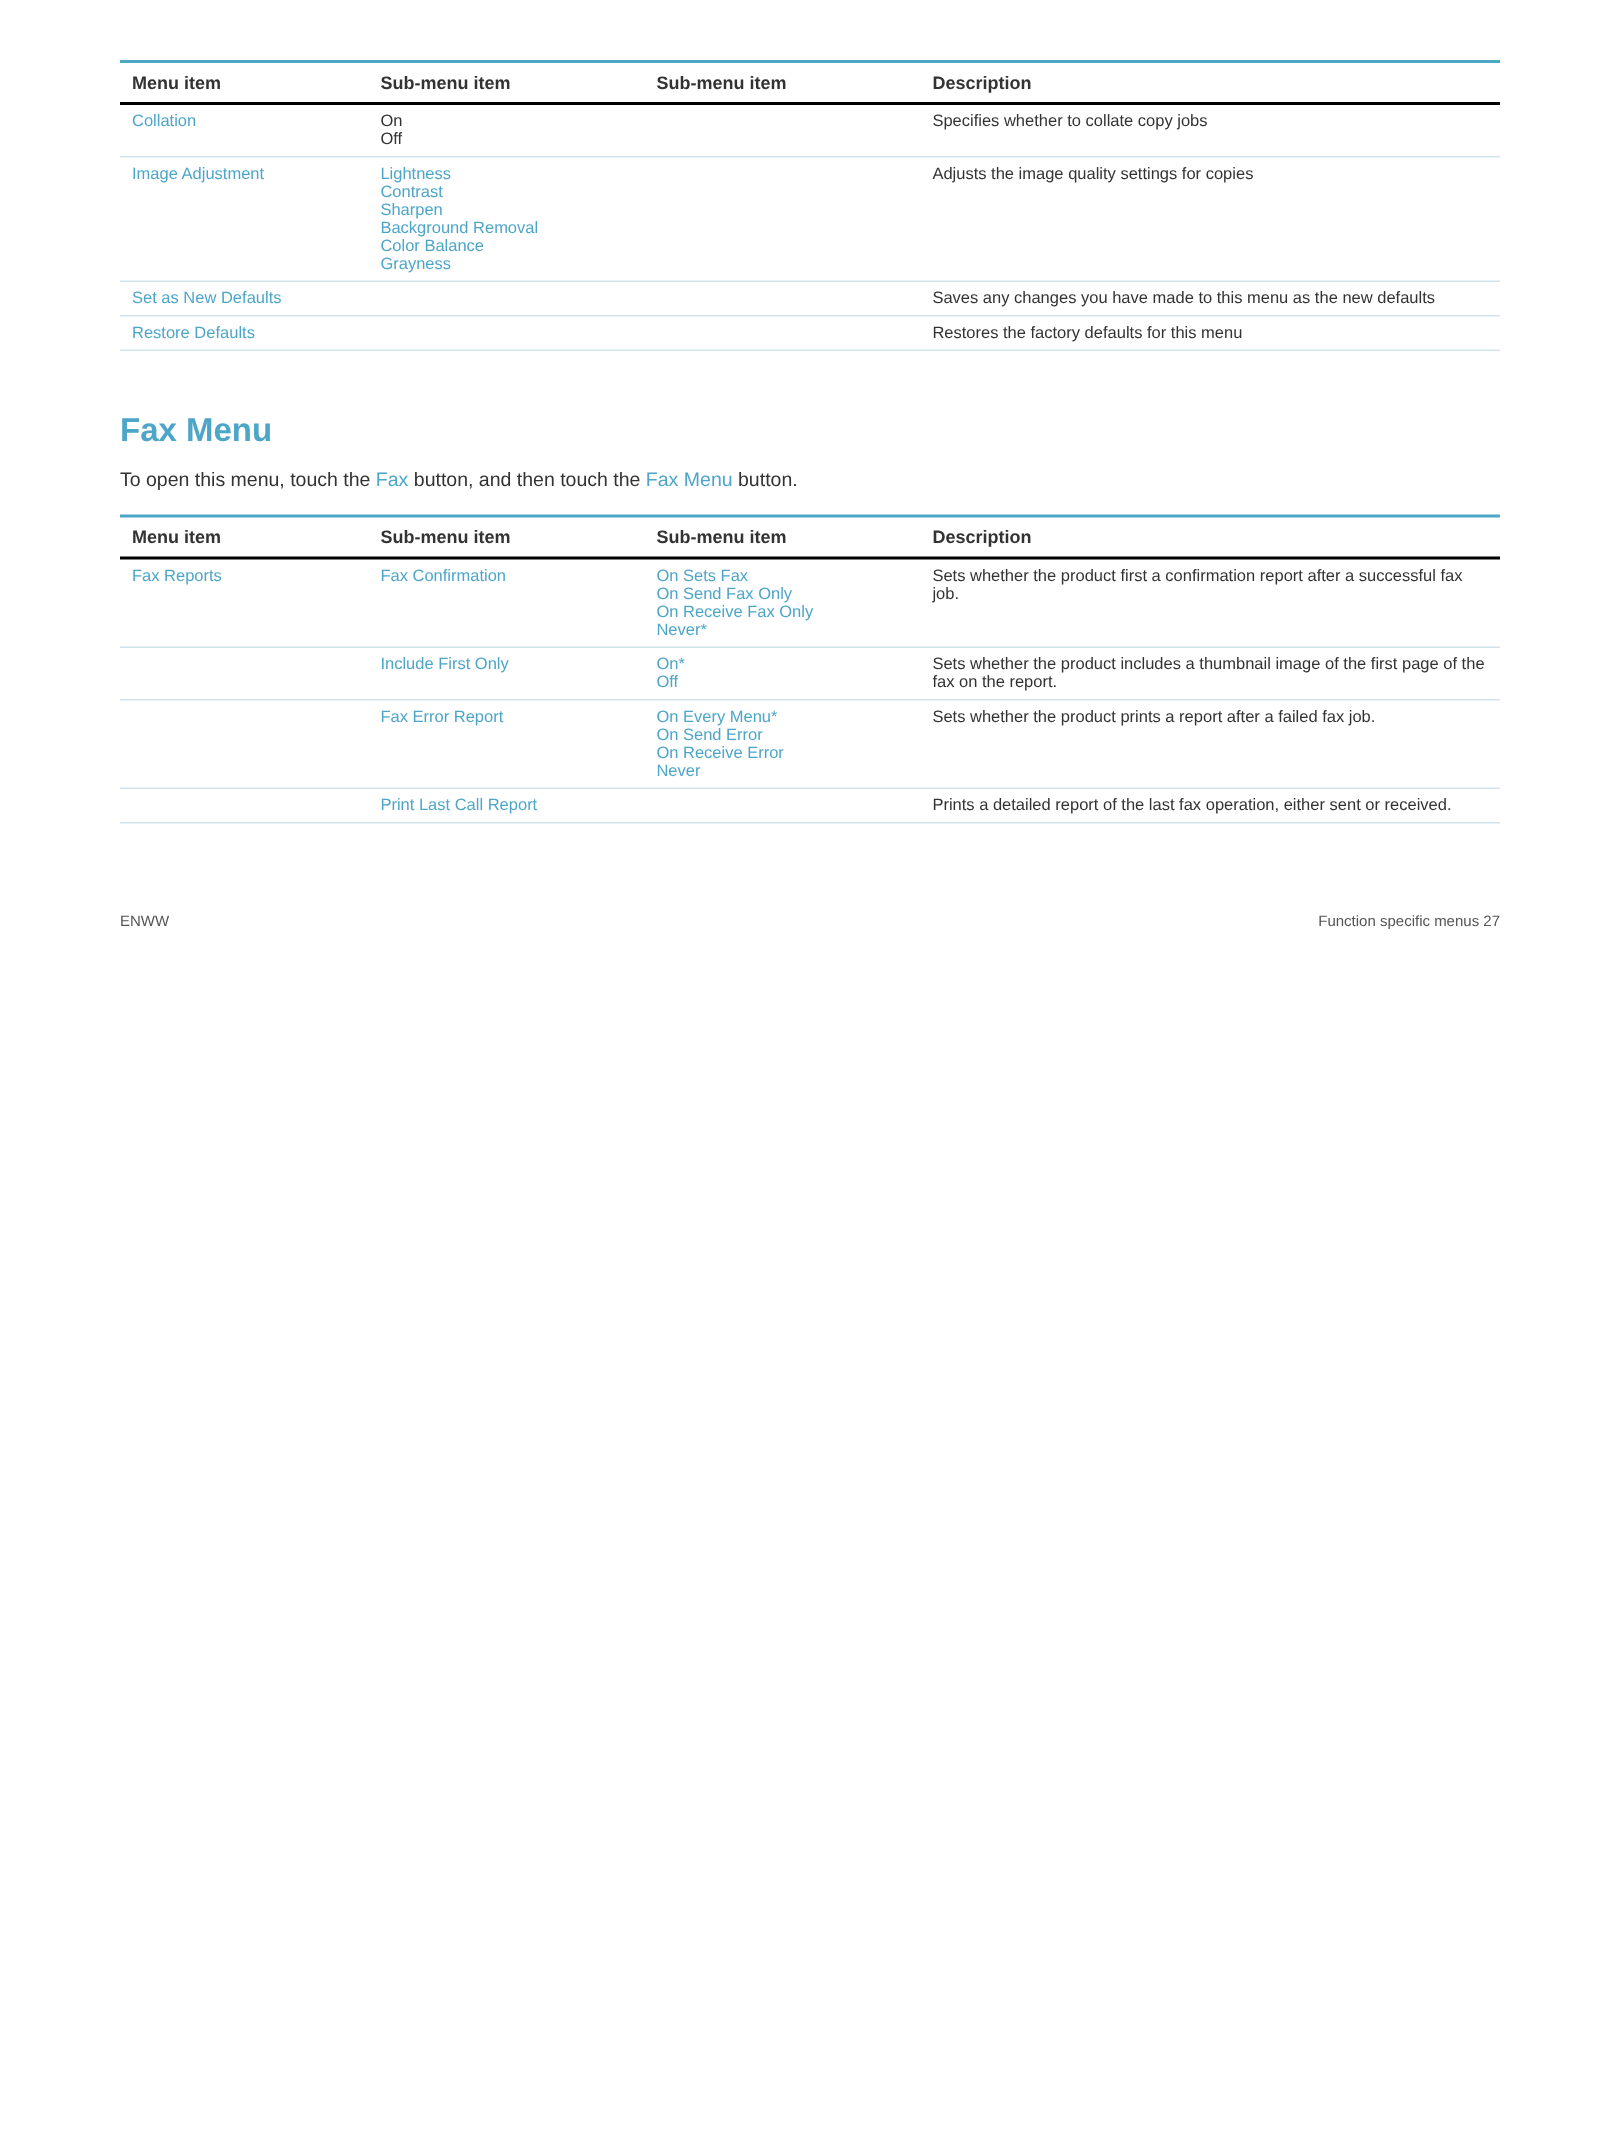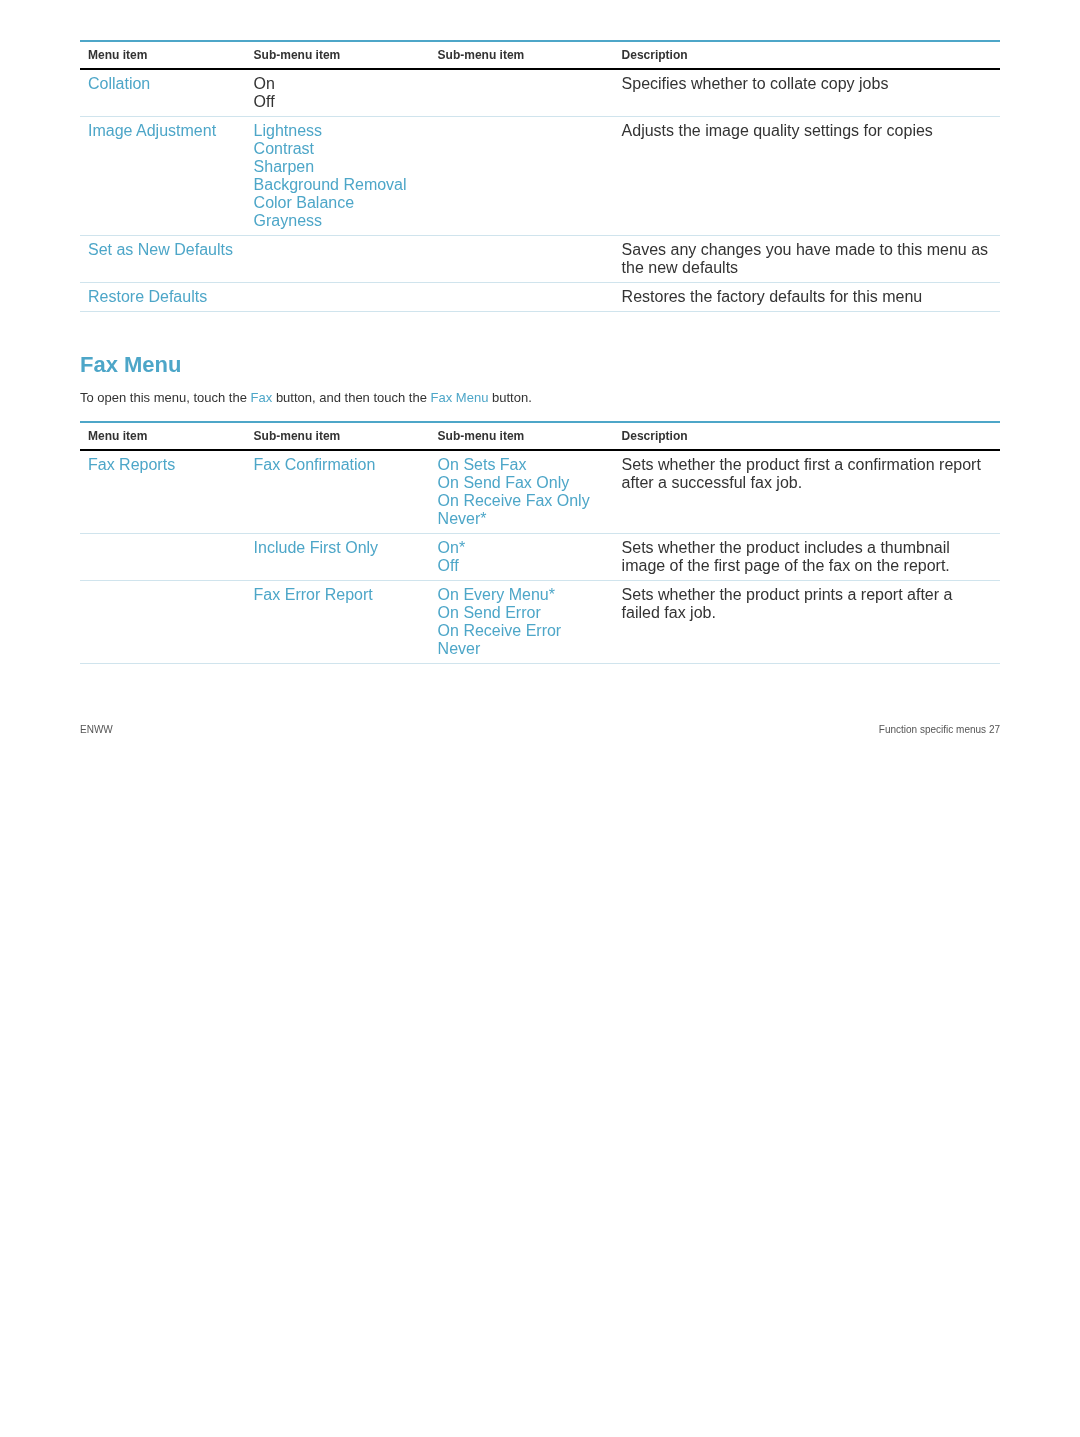--- a/index.html
+++ b/index.html
@@ -36,21 +36,21 @@
       background: #fff;
     }
 
     tbody tr {
       border-bottom: 1px solid #d0e4ed;
     }
 
     tbody td {
       padding: 5px 8px;
       vertical-align: top;
-      font-size: 16px;
+      font-size: 11px;
       color: #333;
     }
 
     .link-blue {
       color: #4da6c8;
     }
 
     .col-menu { width: 18%; }
     .col-sub1 { width: 20%; }
     .col-sub2 { width: 20%; }
@@ -191,20 +191,26 @@
         <td><span class="link-blue">Fax Error Report</span></td>
         <td>
           <div><span class="link-blue">On Every Menu*</span></div>
           <div><span class="link-blue">On Send Error</span></div>
           <div><span class="link-blue">On Receive Error</span></div>
           <div><span class="link-blue">Never</span></div>
         </td>
         <td>Sets whether the product prints a report after a failed fax job.</td>
       </tr>
 
+      <tr>
+        <td></td>
+        <td><span class="link-blue">Print Last Call Report</span></td>
+        <td></td>
+        <td>Prints a detailed report of the last fax operation, either sent or received.</td>
+      </tr>
     </tbody>
   </table>
 </div>
 
 <div class="page-footer">
   <span>ENWW</span>
   <span>Function specific menus    27</span>
 </div>
 
 </body></html>

